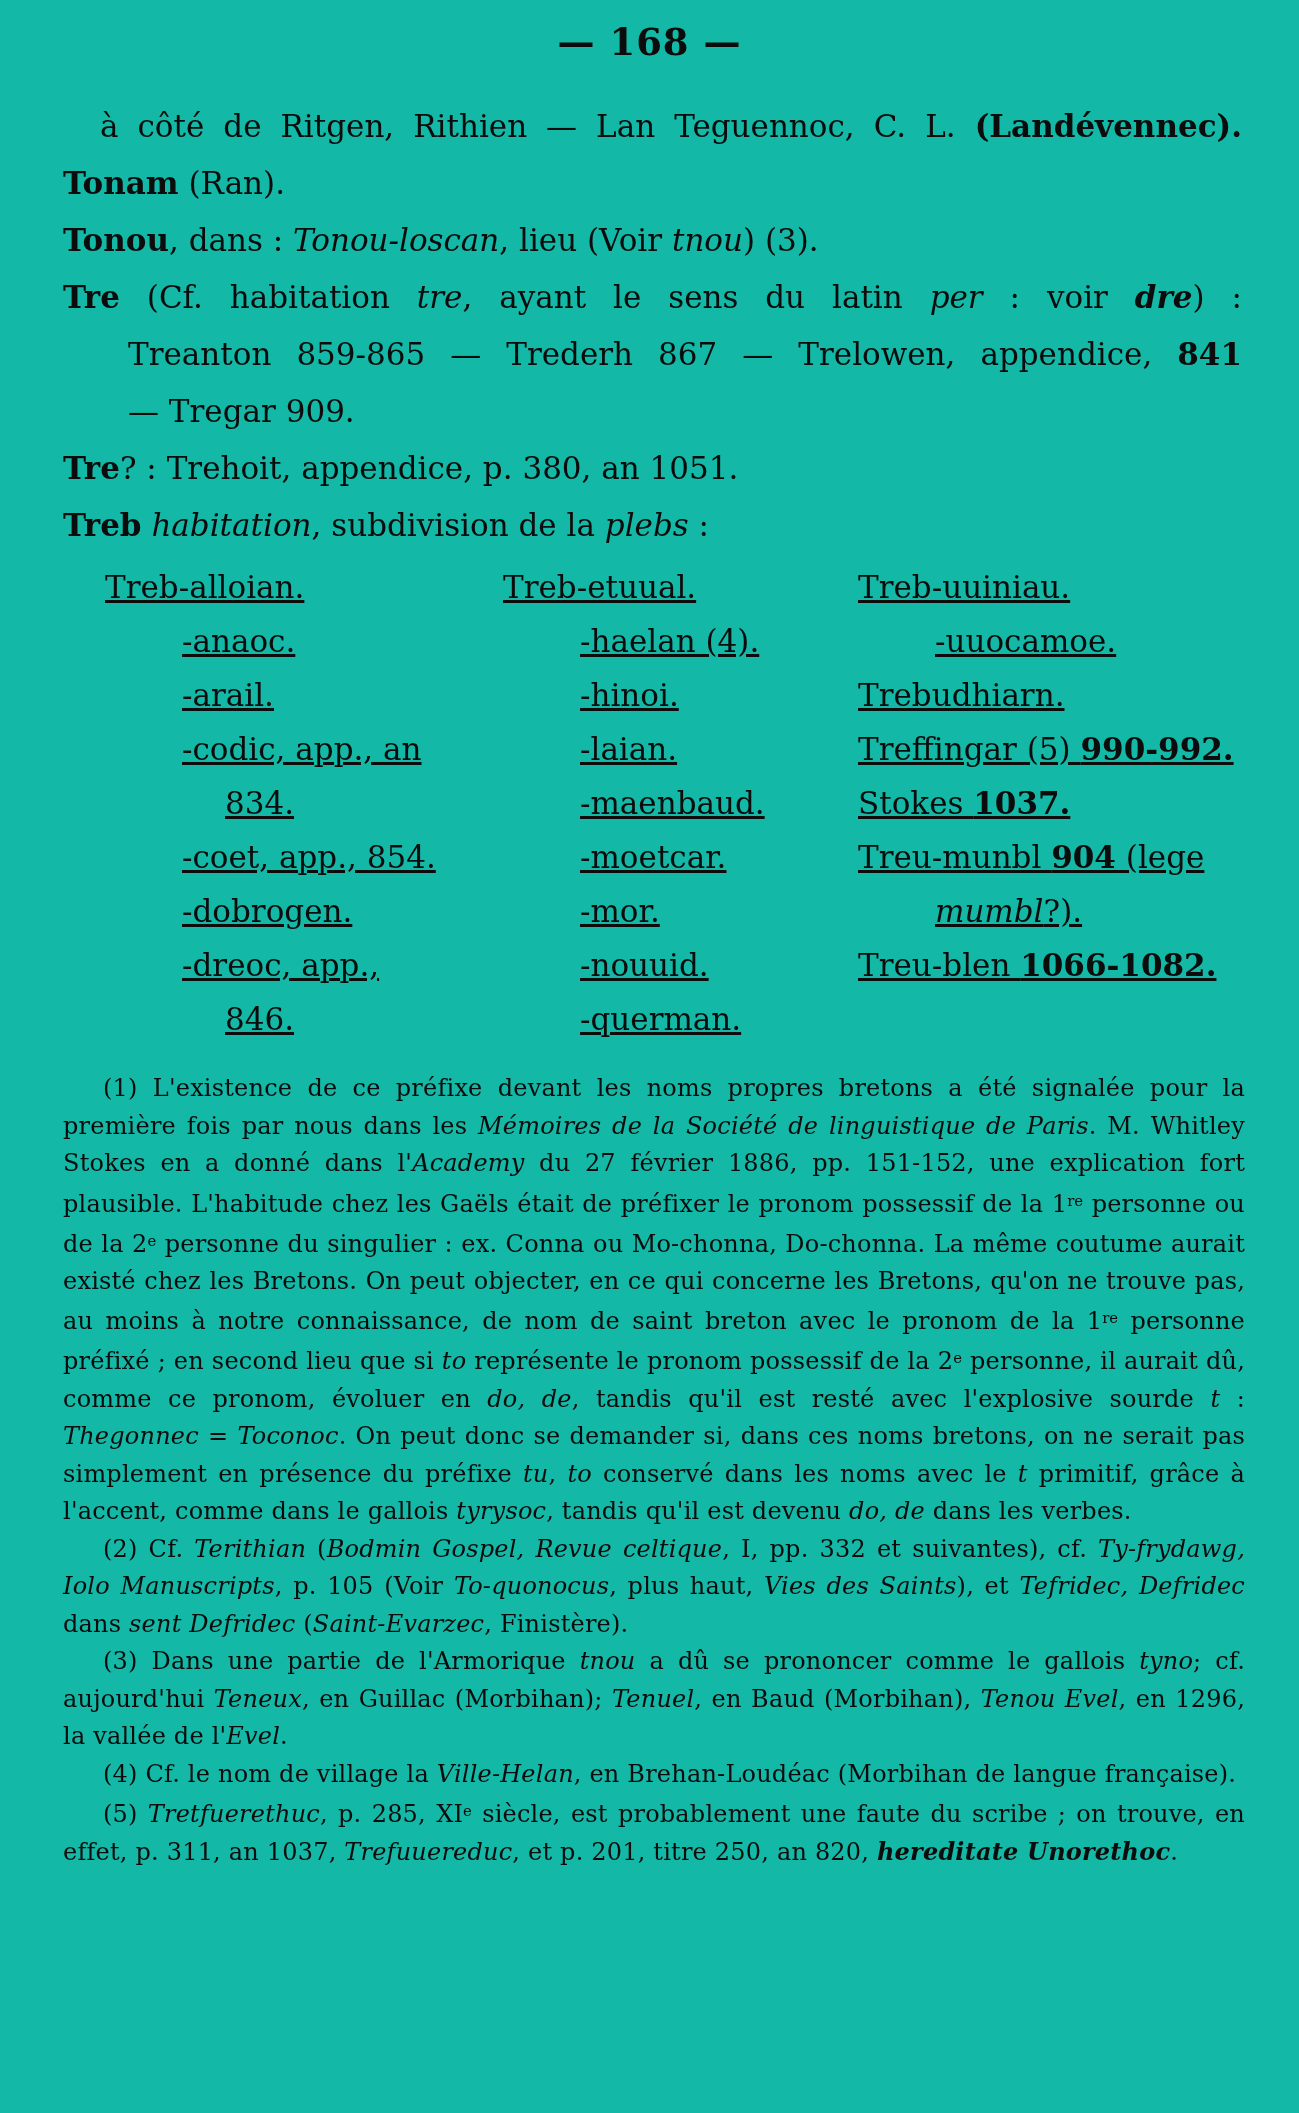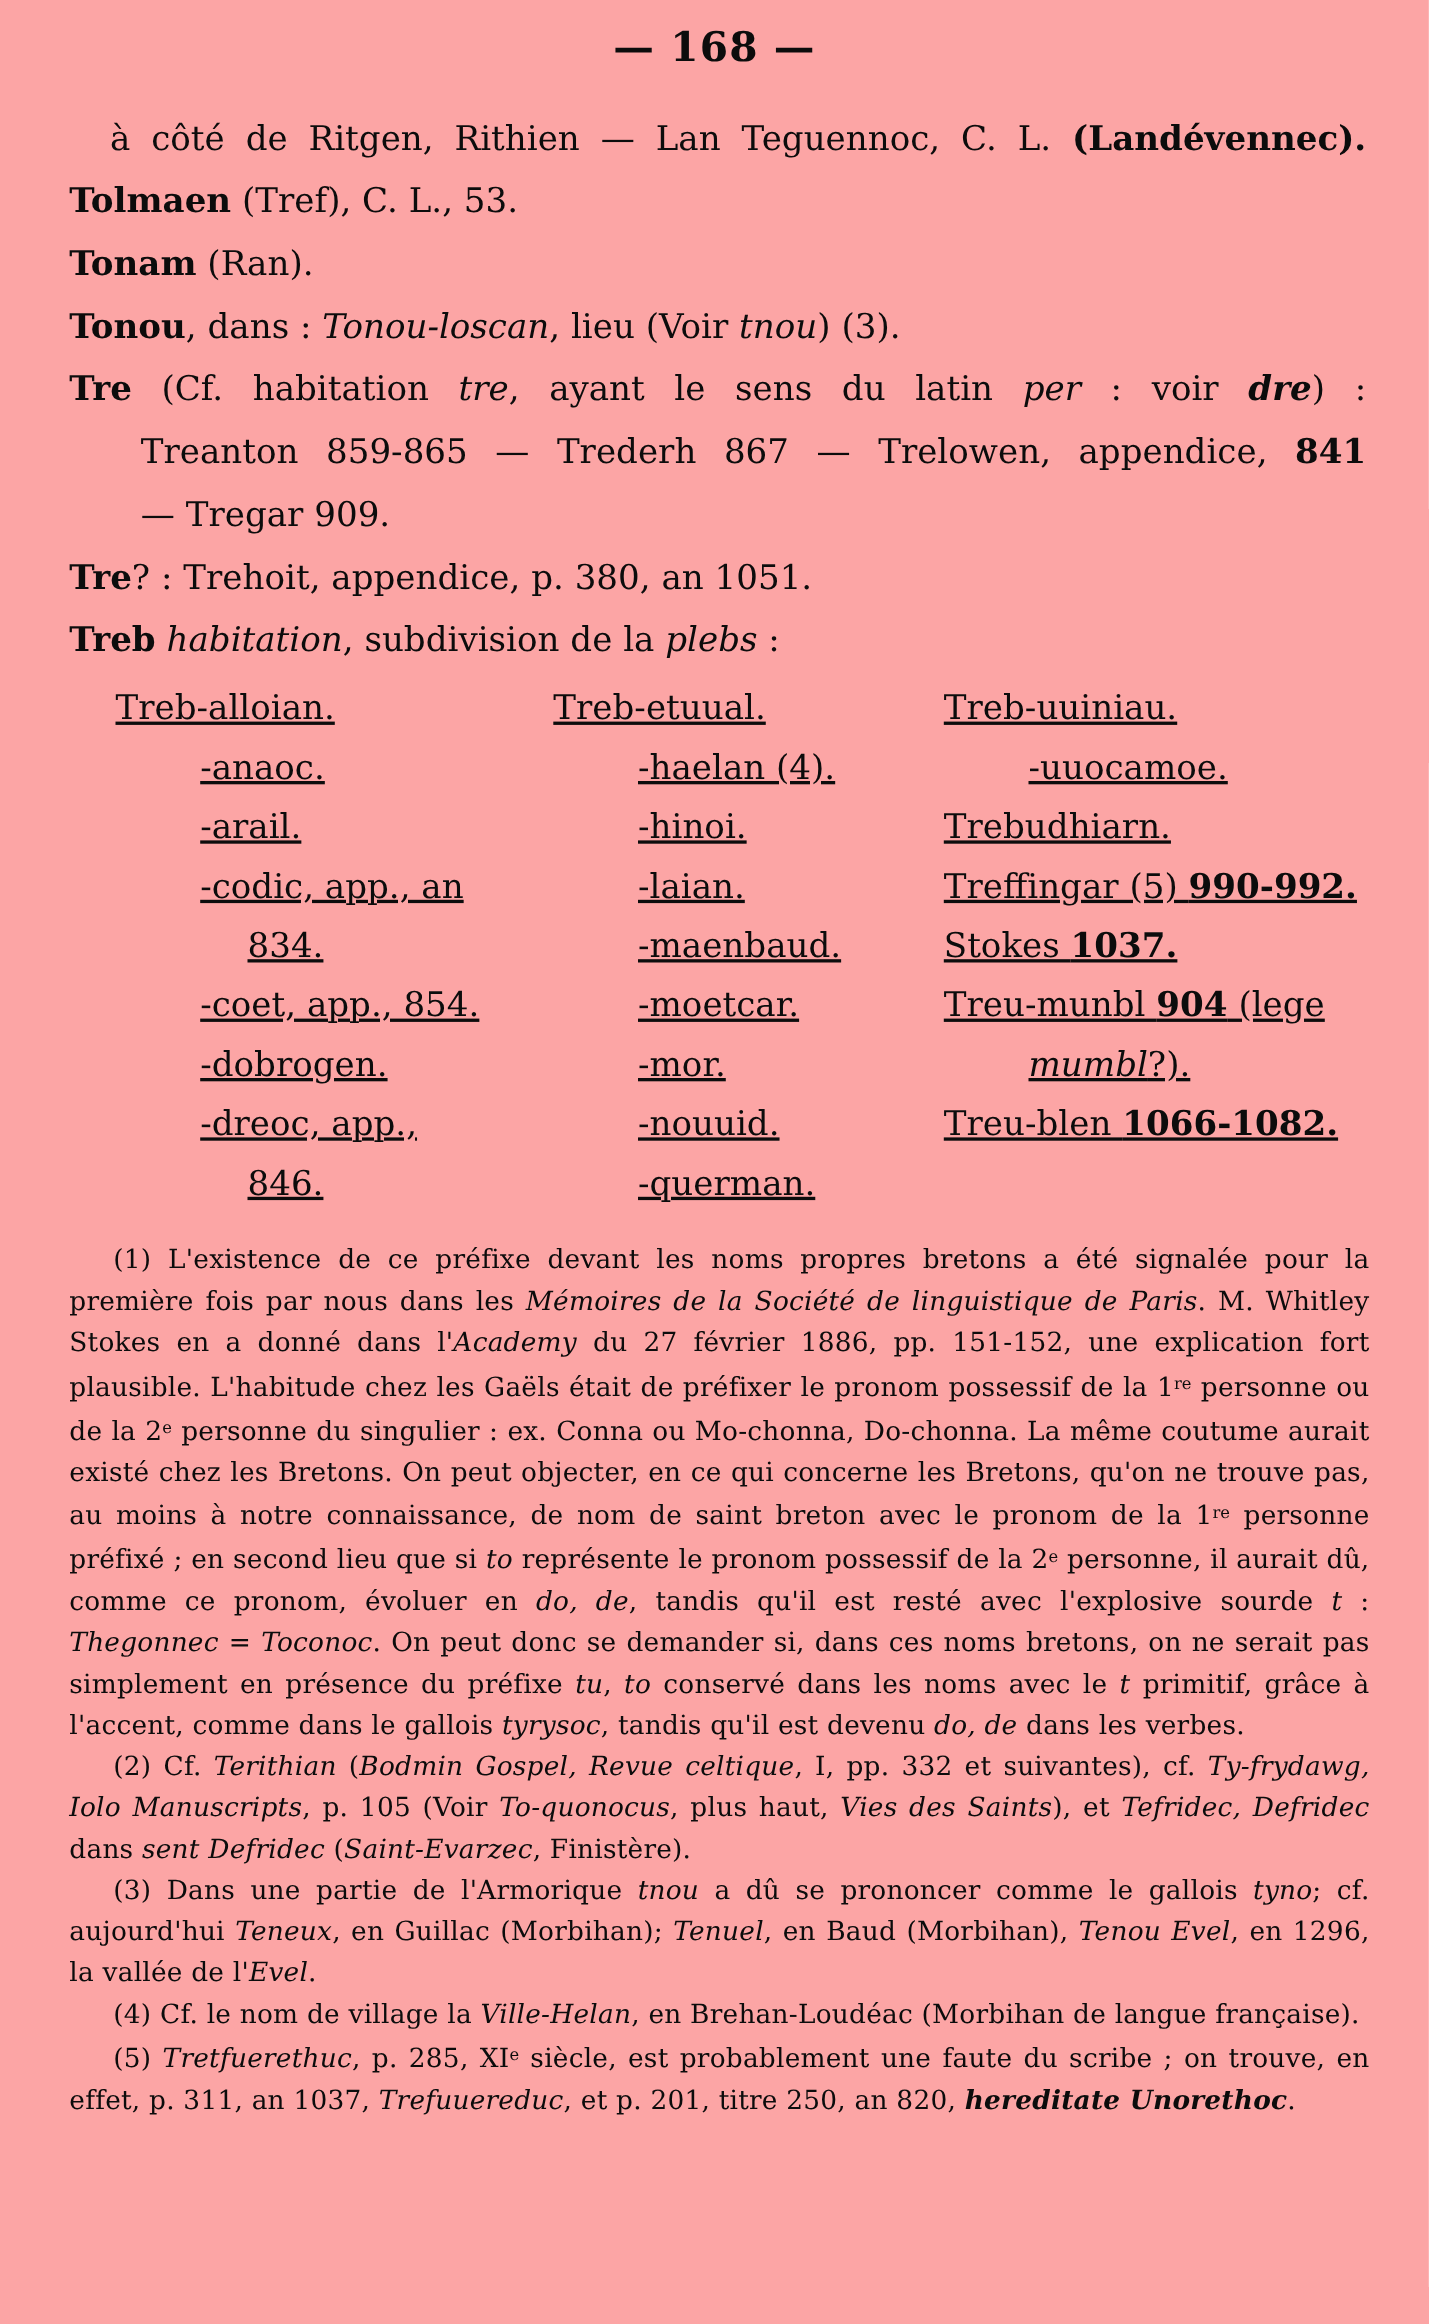--- a/index.html
+++ b/index.html
@@ -1,21 +1,21 @@
 <!DOCTYPE html>
 <html><head>
 <meta charset="utf-8">
 <style>
   html,body{margin:0;padding:0;}
   body{
     width:1299px;height:2113px;background:#ffffff;color:#0c0c0c;
     font-family:"DejaVu Serif","Liberation Serif",serif;
     overflow:hidden;
   }
-  .page{position:relative;width:1299px;height:2113px;background:#fca5a5;overflow:hidden;}
+  .page{position:relative;width:1299px;height:2113px;background:#14b8a6;overflow:hidden;}
   .page-header{
     text-align:center;padding-top:20px;font-size:37px;font-weight:bold;
     letter-spacing:1px;
   }
   .content{margin:34px 57px 0 63px;}
   .entry{margin:0;}
   .line{
     font-size:31px;line-height:57px;white-space:nowrap;
   }
   .line.fill{
@@ -47,23 +47,20 @@
 </style>
 </head>
 <body>
 
 <div class="page">
   <div class="page-header">— 168 —</div>
 
   <div class="content">
       <div class="entry">
         <div class="line ind-1 fill"><span>à côté de Ritgen, Rithien — Lan Teguennoc, C. L. </span><span class="bd">(Landévennec).</span></div>
-      </div>
-      <div class="entry">
-        <div class="line ind-0"><span class="bd">Tolmaen</span><span> (Tref), C. L., 53.</span></div>
       </div>
       <div class="entry">
         <div class="line ind-0"><span class="bd">Tonam</span><span> (Ran).</span></div>
       </div>
       <div class="entry">
         <div class="line ind-0"><span class="bd">Tonou</span><span>, dans : </span><span class="it">Tonou-loscan</span><span>, lieu (Voir </span><span class="it">tnou</span><span>) (3).</span></div>
       </div>
       <div class="entry">
         <div class="line ind-0 fill"><span class="bd">Tre</span><span> (Cf. habitation </span><span class="it">tre</span><span>, ayant le sens du latin </span><span class="it">per</span><span> : voir </span><span class="bd it">dre</span><span>) :</span></div>
         <div class="line ind-2 fill"><span>Treanton 859-865 — Trederh 867 — Trelowen, appendice, </span><span class="bd">841</span></div>

